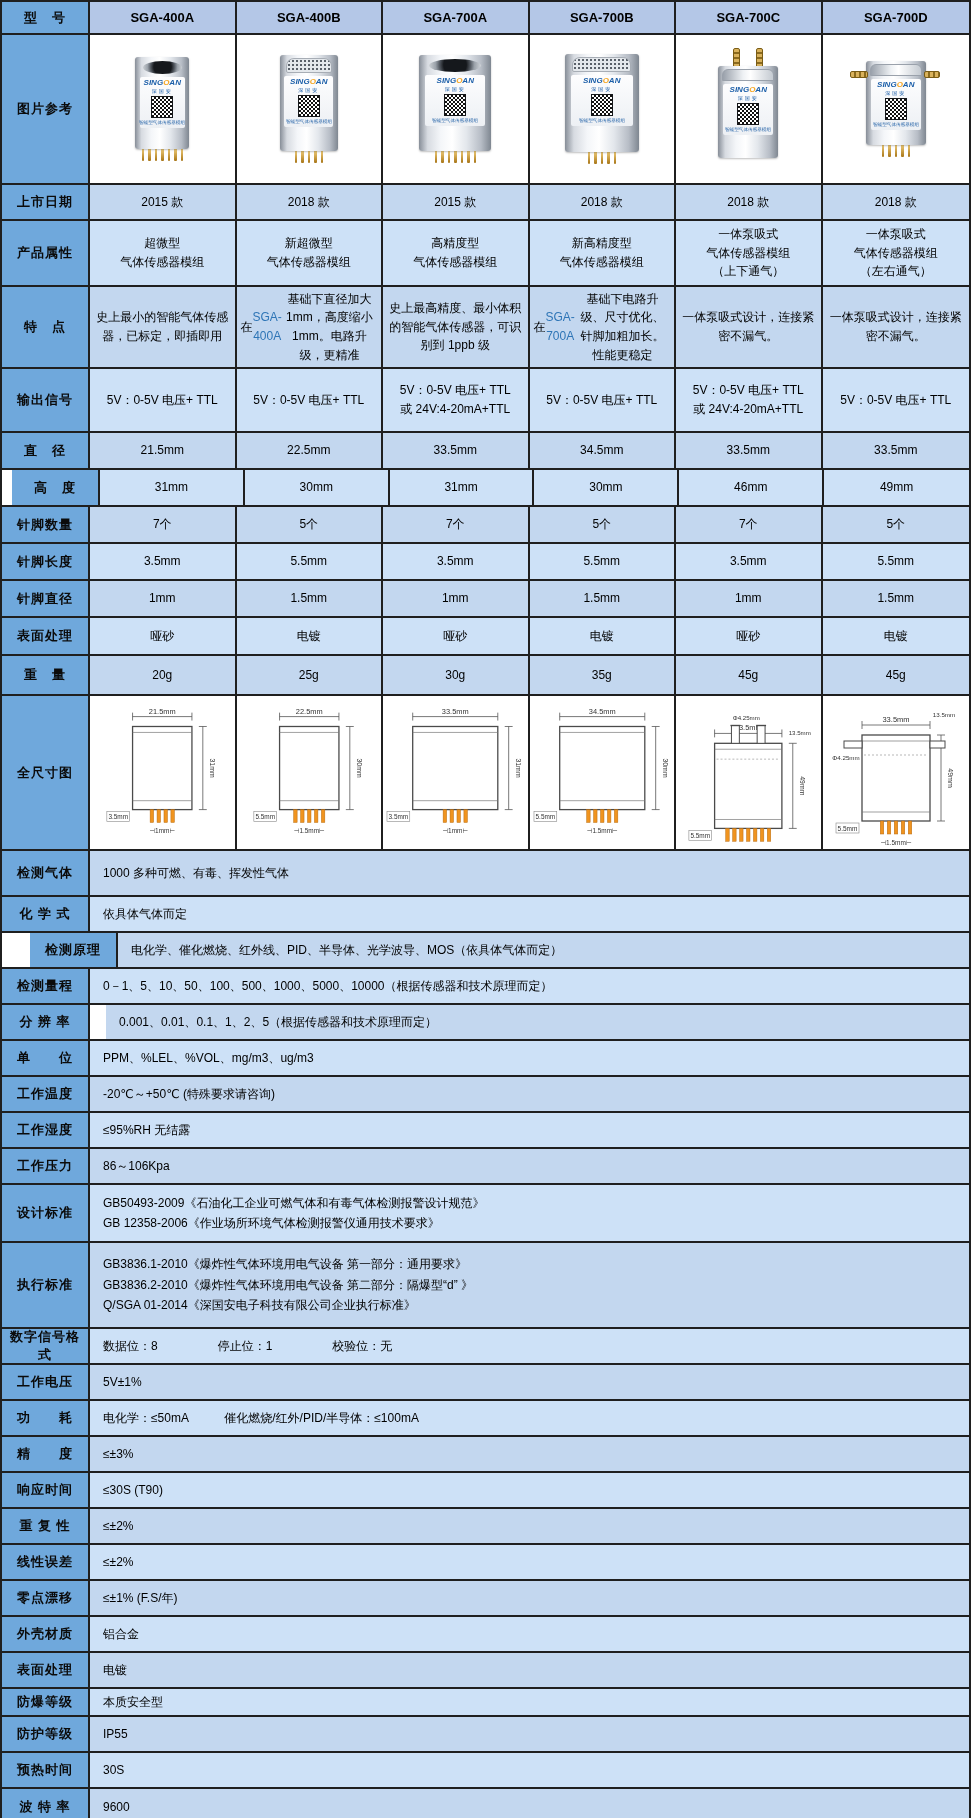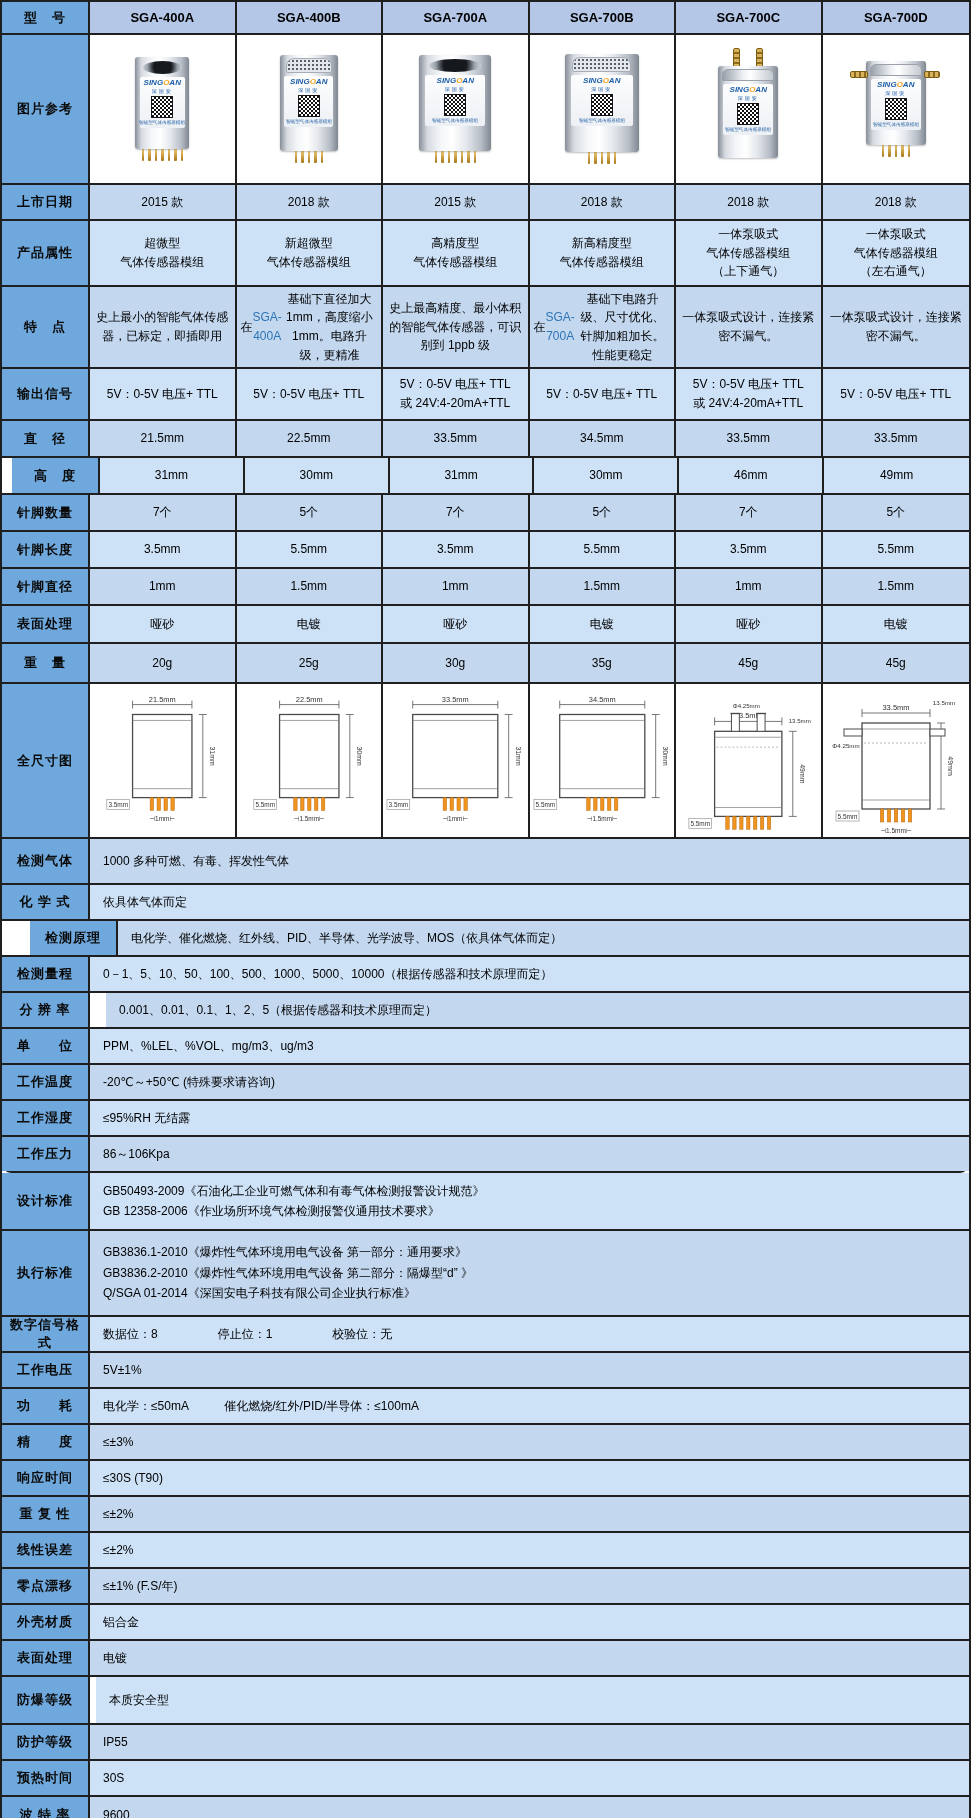--- a/index.html
+++ b/index.html
@@ -223,21 +223,21 @@
     </div>
     <div class="row shade-a" style="height: 82px;">
       <div class="cell label-cell">特　点</div>
       <div class="cell val-cell">史上最小的智能气体传感器，已标定，即插即用</div>
       <div class="cell val-cell">在 <span class="mblue">SGA-400A</span> 基础下直径加大 1mm，高度缩小 1mm。电路升级，更精准</div>
       <div class="cell val-cell">史上最高精度、最小体积的智能气体传感器，可识别到 1ppb 级</div>
       <div class="cell val-cell">在 <span class="mblue">SGA-700A</span> 基础下电路升级、尺寸优化、针脚加粗加长。性能更稳定</div>
       <div class="cell val-cell">一体泵吸式设计，连接紧密不漏气。</div>
       <div class="cell val-cell">一体泵吸式设计，连接紧密不漏气。</div>
     </div>
-    <div class="row shade-b" style="height: 52px;">
+    <div class="row shade-b" style="height: 64px;">
       <div class="cell label-cell">输出信号</div>
       <div class="cell val-cell">5V：0-5V 电压+ TTL</div>
       <div class="cell val-cell">5V：0-5V 电压+ TTL</div>
       <div class="cell val-cell">5V：0-5V 电压+ TTL
 或 24V:4-20mA+TTL</div>
       <div class="cell val-cell">5V：0-5V 电压+ TTL</div>
       <div class="cell val-cell">5V：0-5V 电压+ TTL
 或 24V:4-20mA+TTL</div>
       <div class="cell val-cell">5V：0-5V 电压+ TTL</div>
     </div>
@@ -482,21 +482,21 @@
       <div class="cell val-cell full-val">PPM、%LEL、%VOL、mg/m3、ug/m3</div>
     </div>
     <div class="row full shade-a" style="height: 36px;">
       <div class="cell label-cell">工作温度</div>
       <div class="cell val-cell full-val">-20℃～+50℃ (特殊要求请咨询)</div>
     </div>
     <div class="row full shade-b" style="height: 36px;">
       <div class="cell label-cell">工作湿度</div>
       <div class="cell val-cell full-val">≤95%RH 无结露</div>
     </div>
-    <div class="row full shade-a" style="height: 36px; border-radius: 9px;">
+    <div class="row full shade-a" style="height: 36px;">
       <div class="cell label-cell">工作压力</div>
       <div class="cell val-cell full-val">86～106Kpa</div>
     </div>
     <div class="row full shade-b" style="height: 58px;">
       <div class="cell label-cell">设计标准</div>
       <div class="cell val-cell full-val">GB50493-2009《石油化工企业可燃气体和有毒气体检测报警设计规范》
 GB 12358-2006《作业场所环境气体检测报警仪通用技术要求》</div>
     </div>
     <div class="row full shade-a" style="height: 86px;">
       <div class="cell label-cell">执行标准</div>
@@ -537,21 +537,21 @@
       <div class="cell val-cell full-val">≤±1% (F.S/年)</div>
     </div>
     <div class="row full shade-b" style="height: 36px;">
       <div class="cell label-cell">外壳材质</div>
       <div class="cell val-cell full-val">铝合金</div>
     </div>
     <div class="row full shade-a" style="height: 36px;">
       <div class="cell label-cell">表面处理</div>
       <div class="cell val-cell full-val">电镀</div>
     </div>
-    <div class="row full shade-b" style="height: 48px; gap: 6px;">
+    <div class="row full shade-b" style="height: 28px;">
       <div class="cell label-cell">防爆等级</div>
       <div class="cell val-cell full-val">本质安全型</div>
     </div>
     <div class="row full shade-a" style="height: 36px;">
       <div class="cell label-cell">防护等级</div>
       <div class="cell val-cell full-val">IP55</div>
     </div>
     <div class="row full shade-b" style="height: 36px;">
       <div class="cell label-cell">预热时间</div>
       <div class="cell val-cell full-val">30S</div>

